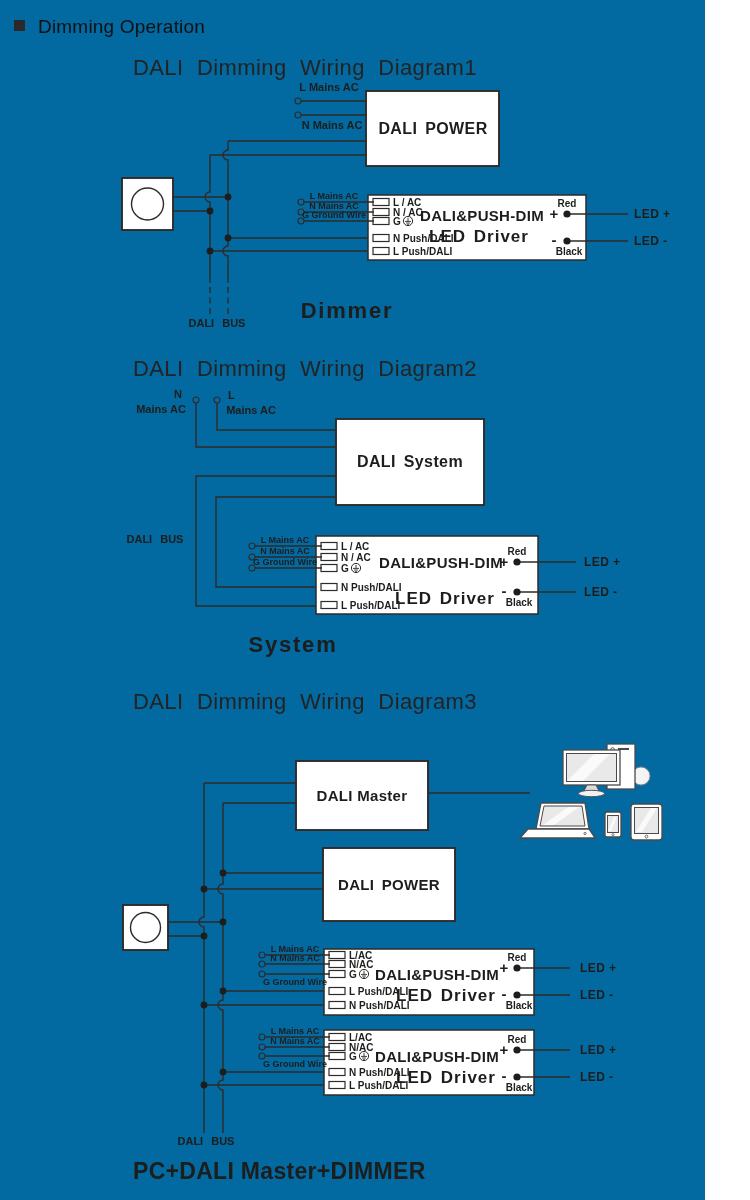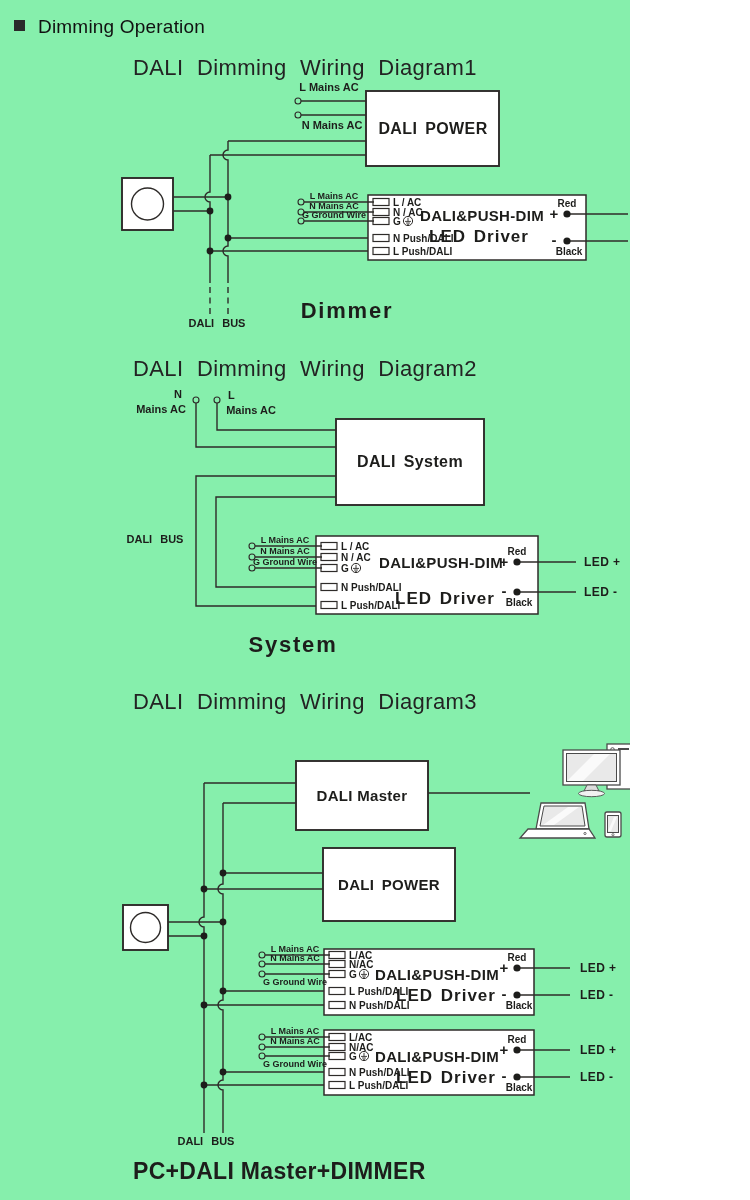--- a/index.html
+++ b/index.html
@@ -1,16 +1,16 @@
 <!DOCTYPE html>
 <html><head>
 <meta charset="utf-8">
 <style>
   html,body{margin:0;padding:0;background:#fff}
-  .page{position:relative;width:630px;height:1200px;background:#86efac;overflow:hidden;
+  .page{position:relative;width:705px;height:1200px;background:#0369a1;overflow:hidden;
         font-family:"Liberation Sans","DejaVu Sans",sans-serif}
   svg{display:block}
   text{fill:#1d1d1b;font-family:"Liberation Sans","DejaVu Sans",sans-serif}
   .w{stroke:#2e2b29;stroke-width:1.4;fill:none}
   .thin{stroke-width:1.1}
   .box{stroke:#2e2b29;stroke-width:1.9;fill:#fff}
   .box2{stroke:#2e2b29;stroke-width:1.5;fill:#fff}
   .tr{stroke:#2e2b29;stroke-width:1.2;fill:#fff}
   .dot{fill:#1d1d1b;stroke:none}
   .mid{text-anchor:middle}

